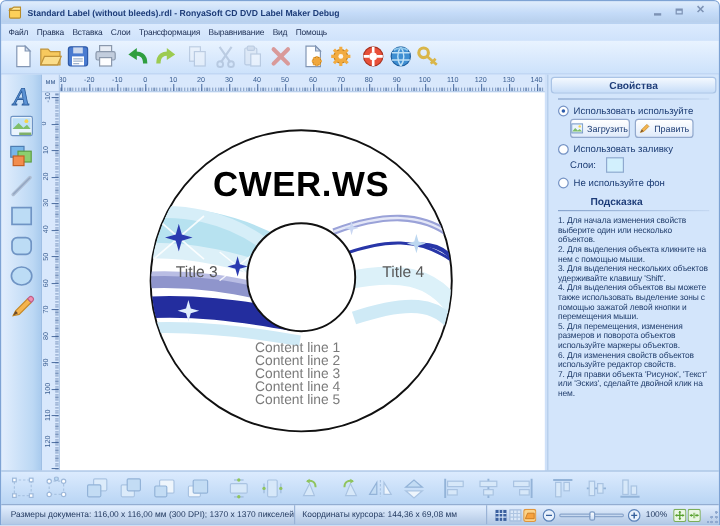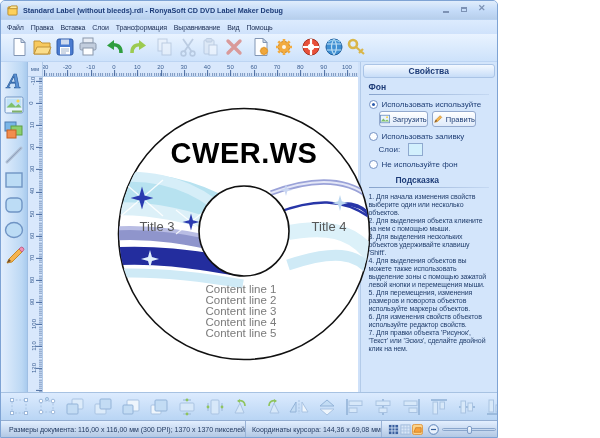--- a/index.html
+++ b/index.html
@@ -1,17 +1,17 @@
 <!DOCTYPE html>
 <html><head>
 <meta charset="utf-8">
 <style>
   * { margin:0; padding:0; box-sizing:border-box; }
   html,body { width:600px; height:438px; font-family:"Liberation Sans",sans-serif; }
-  .win { width:498px; height:438px; border:1px solid #7ea3d4; border-radius:5px 5px 0 0;
+  .win { width:600px; height:438px; border:1px solid #7ea3d4; border-radius:5px 5px 0 0;
          background:#cfe1f9; overflow:hidden; display:flex; flex-direction:column; }
   
   .titlebar { height:19px; background:linear-gradient(#e0edfc,#c4dbf8 55%,#b7cfec);
               display:flex; align-items:center; padding:0 6px; border-bottom:1px solid #b9d2f1; }
   .appicon { width:11px; height:11px; margin-right:5px; }
   .title { font-size:7.2px; font-weight:bold; color:#1d3c78; flex:1; }
   .wctl { display:flex; gap:9px; align-items:center; margin-right:4px; }
   .wbtn { width:9px; height:8px; position:relative; }
   .min-glyph { position:absolute; left:1px; bottom:1px; width:6px; height:2px; background:#7d92b4; }
   .max-glyph { position:absolute; left:1px; top:1px; width:6px; height:5px; border:1px solid #7d92b4; border-top-width:2px; }
@@ -338,21 +338,20 @@
                 <text x="198" y="260" text-anchor="middle" class="cline">Content line 5</text>
               </g>
           </svg>
         </div>
       </div>
     </div>
 
     <div class="panel">
       <div class="phead">Свойства</div>
       <div class="pbody">
-        <div class="sect-title">Фон</div>
         <div class="sect-rule"></div>
         <div class="radio-row">
           <span class="radio sel"></span>
           <span>Использовать используйте</span>
         </div>
         <div class="btn-row">
           <button class="pbtn">
             <svg viewBox="0 0 12 12">
                 <rect x=".5" y="1.5" width="11" height="9" fill="#eaf4fd" stroke="#6f94c4"></rect>
             <path d="M1 9 l3-3.5 2.5 2.5 2-1.5 2.5 2.5z" fill="#7fbf6a"></path>

